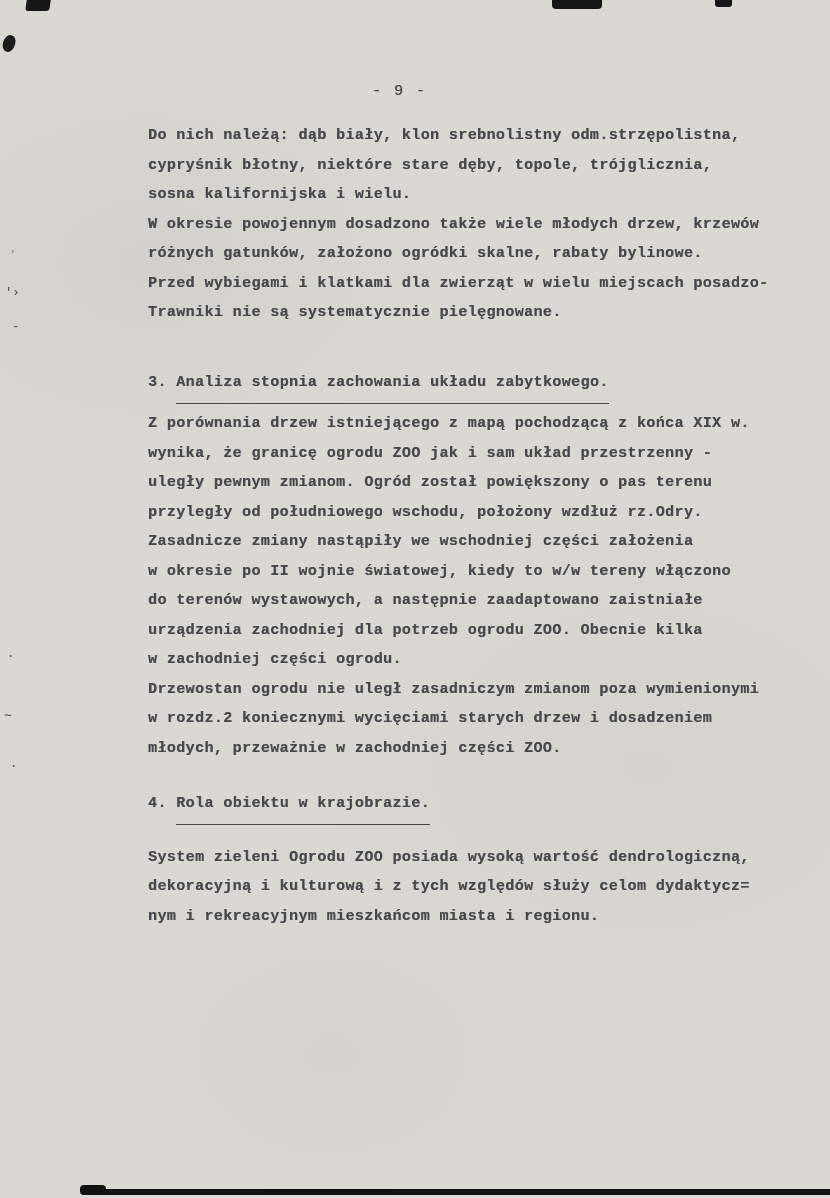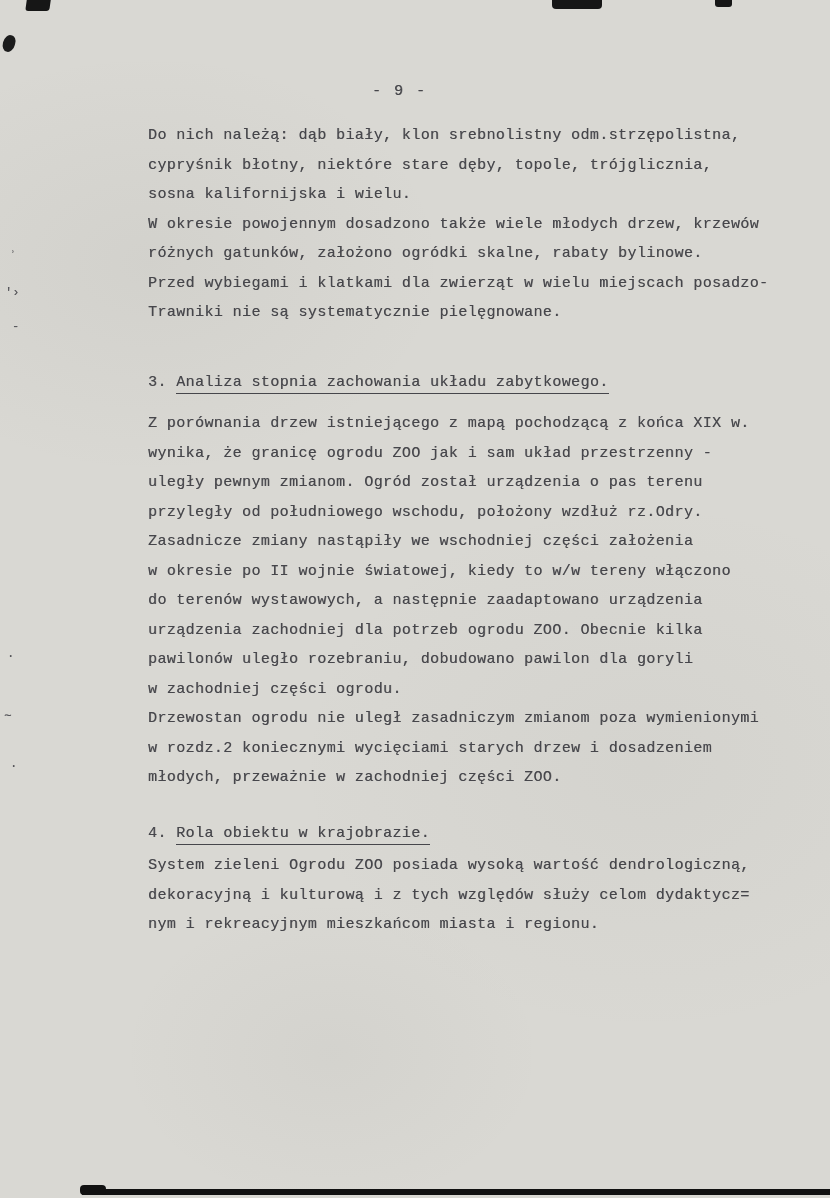--- a/index.html
+++ b/index.html
@@ -34,32 +34,32 @@
     position:absolute;
     left:148px;top:121px;
     width:620px;
     color:var(--ink);
     font-size:15px;
     line-height:29.5px;
     letter-spacing:0.4px;
     text-shadow:0.4px 0.4px 0.6px rgba(40,40,45,0.45);
   }
   .paragraph{margin:0;}
-  .line{white-space:pre;}
+  .line{white-space:pre;font-weight:bold;}
   .heading{
     margin-top:40px;
     margin-bottom:12px;
   }
   .underlined{
     border-bottom:1.5px solid var(--ink);
-    padding-bottom:2px;
+    padding-bottom:12px;
   }
   .heading-4{
     margin-top:26px;
-    margin-bottom:3px;
+    margin-bottom:24px;
   }
   
   .artifact{position:absolute;background:#161616;}
   .a-top-notch{left:26px;top:0;width:24px;height:11px;transform:skewX(-8deg);border-radius:0 0 3px 3px;}
   .a-top-spot{left:3px;top:35px;width:12px;height:17px;border-radius:50% 40% 50% 45%;transform:rotate(14deg);background:#1c1c1c;}
   .a-top-bar{left:552px;top:0;width:50px;height:9px;border-radius:0 0 4px 4px;}
   .a-top-small{left:715px;top:0;width:17px;height:7px;border-radius:0 0 3px 3px;}
   .a-bottom-bar{left:82px;top:1189px;width:748px;height:6px;background:#111;}
   .a-bottom-blob{left:80px;top:1185px;width:26px;height:10px;border-radius:4px;background:#111;}
   .margin-mark{
@@ -97,27 +97,26 @@
         <div class="line">sosna kalifornijska i wielu.</div>
         <div class="line">W okresie powojennym dosadzono także wiele młodych drzew, krzewów</div>
         <div class="line">różnych gatunków, założono ogródki skalne, rabaty bylinowe.</div>
         <div class="line">Przed wybiegami i klatkami dla zwierząt w wielu miejscach posadzo-</div>
         <div class="line">Trawniki nie są systematycznie pielęgnowane.</div>
       </div>
       <div class="line heading heading-3"><span>3. </span><span class="underlined">Analiza stopnia zachowania układu zabytkowego.</span></div>
       <div class="paragraph">
         <div class="line">Z porównania drzew istniejącego z mapą pochodzącą z końca XIX w.</div>
         <div class="line">wynika, że granicę ogrodu ZOO jak i sam układ przestrzenny -</div>
-        <div class="line">uległy pewnym zmianom. Ogród został urządzenia o pas terenu</div>
+        <div class="line">uległy pewnym zmianom. Ogród został powiększony o pas terenu</div>
         <div class="line">przyległy od południowego wschodu, położony wzdłuż rz.Odry.</div>
         <div class="line">Zasadnicze zmiany nastąpiły we wschodniej części założenia</div>
         <div class="line">w okresie po II wojnie światowej, kiedy to w/w tereny włączono</div>
-        <div class="line">do terenów wystawowych, a następnie zaadaptowano urządzenia</div>
+        <div class="line">do terenów wystawowych, a następnie zaadaptowano zaistniałe</div>
         <div class="line">urządzenia zachodniej dla potrzeb ogrodu ZOO. Obecnie kilka</div>
-        <div class="line">pawilonów uległo rozebraniu, dobudowano pawilon dla goryli</div>
         <div class="line">w zachodniej części ogrodu.</div>
         <div class="line">Drzewostan ogrodu nie uległ zasadniczym zmianom poza wymienionymi</div>
         <div class="line">w rozdz.2 koniecznymi wycięciami starych drzew i dosadzeniem</div>
         <div class="line">młodych, przeważnie w zachodniej części ZOO.</div>
       </div>
       <div class="line heading heading-4"><span>4. </span><span class="underlined">Rola obiektu w krajobrazie.</span></div>
       <div class="paragraph">
         <div class="line">System zieleni Ogrodu ZOO posiada wysoką wartość dendrologiczną,</div>
         <div class="line">dekoracyjną i kulturową i z tych względów służy celom dydaktycz=</div>
         <div class="line">nym i rekreacyjnym mieszkańcom miasta i regionu.</div>

